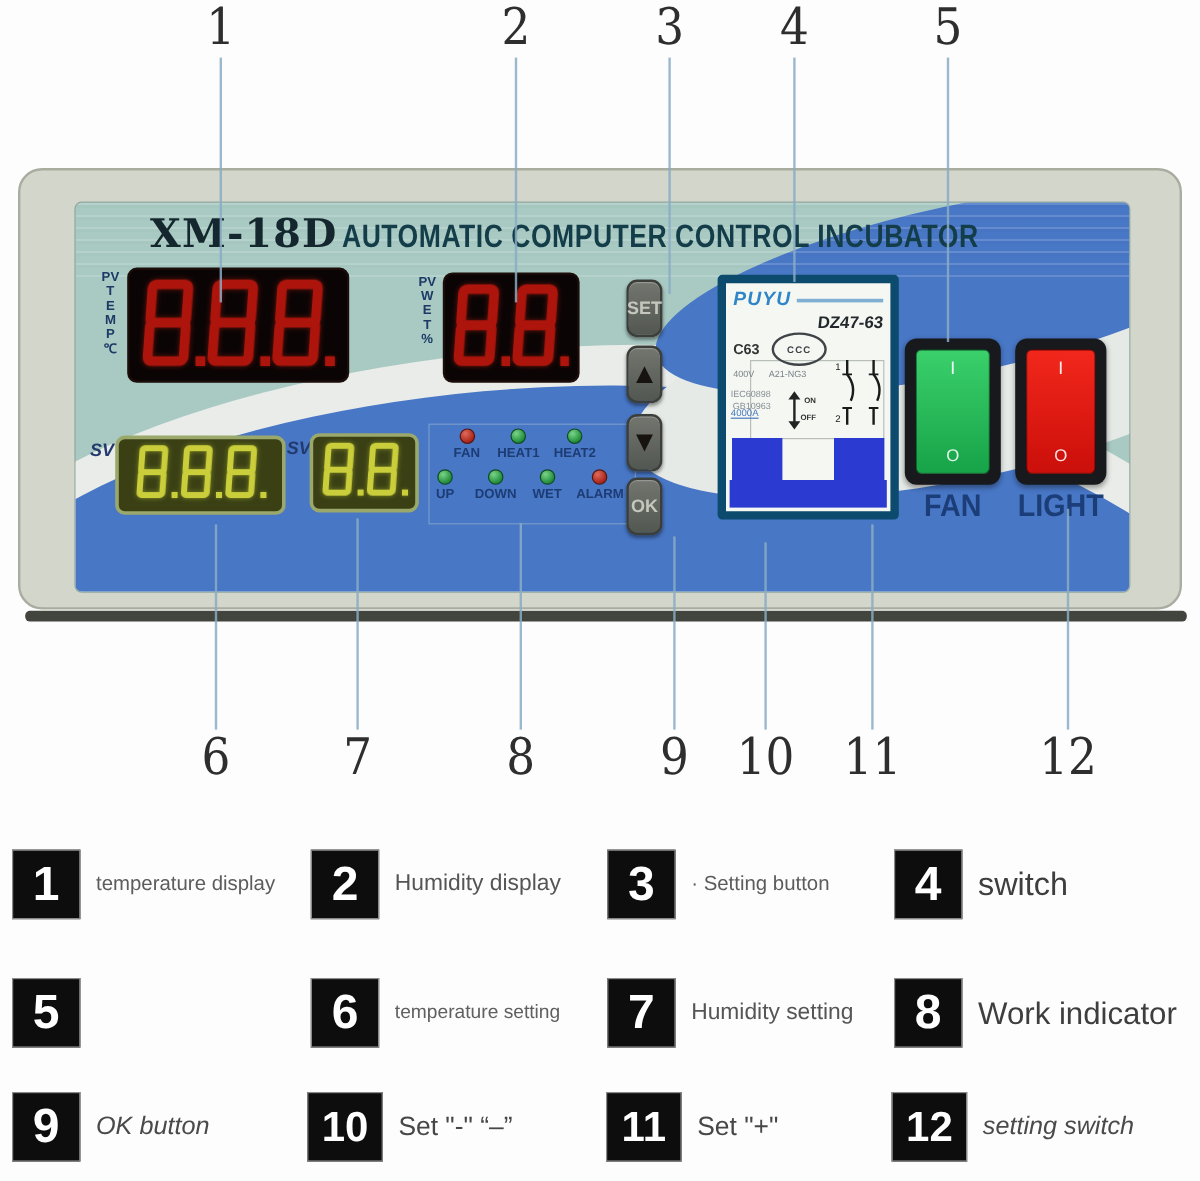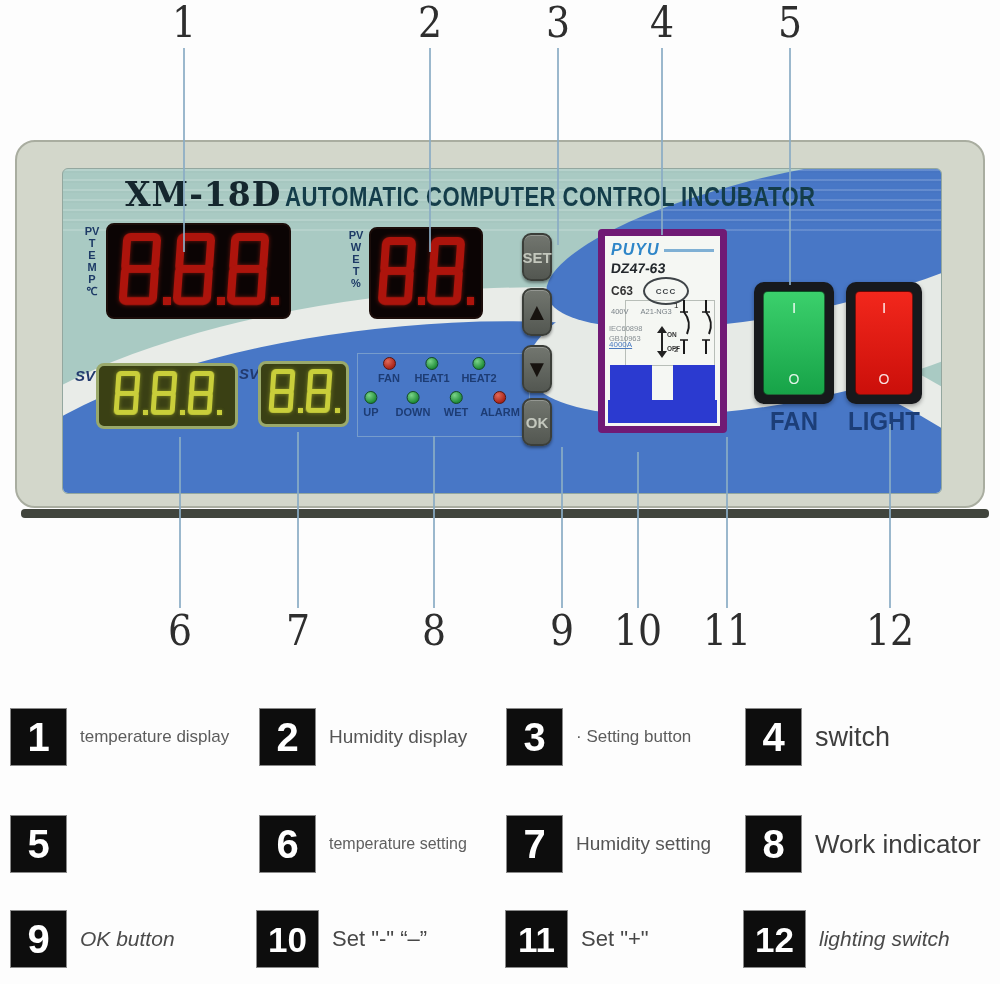--- a/index.html
+++ b/index.html
@@ -83,22 +83,22 @@
           border:1px solid rgba(130,165,205,.8);}
   .ind{position:absolute;transform:translateX(-50%);display:flex;flex-direction:column;align-items:center;z-index:6;}
   .led{width:13px;height:13px;border-radius:50%;box-sizing:border-box;}
   .led[data-color="red"]{background:radial-gradient(circle at 35% 30%,#e06a5a,#a82318 72%);border:1px solid #58150d;}
   .led[data-color="green"]{background:radial-gradient(circle at 35% 30%,#7ad488,#1f8c38 72%);border:1px solid #124a1e;}
   .ind .ilbl{margin-top:2px;font-size:11px;font-weight:bold;color:#1d3c74;white-space:nowrap;}
   .i0{left:326px;top:188px;} .i1{left:369px;top:188px;} .i2{left:416px;top:188px;}
   .i3{left:308px;top:222px;} .i4{left:350px;top:222px;} .i5{left:393px;top:222px;} .i6{left:437px;top:222px;}
 
   
-  .breaker{position:absolute;left:535px;top:60px;width:129px;height:204px;z-index:7;box-sizing:border-box;
-           background:#f5f7f3;border:7px solid #701a75;border-radius:4px;}
+  .breaker{position:absolute;left:535px;top:60px;width:151px;height:204px;z-index:7;box-sizing:border-box;
+           background:#f5f7f3;border:7px solid #0c4a6e;border-radius:4px;text-align:right;}
   .bk-in{position:relative;width:100%;height:100%;padding:5px 6px;box-sizing:border-box;}
   .schem{position:absolute;left:20px;right:5px;top:64px;bottom:60px;border:1px solid #b8beb8;z-index:0;}
   .brand-row{display:flex;align-items:center;gap:5px;position:relative;z-index:1;}
   .brand{color:#2e86c8;font-weight:bold;font-style:italic;font-size:16px;letter-spacing:1px;}
   .brand-line{flex:1;height:3px;background:#7fb0d4;}
   .bmodel{position:relative;z-index:1;font-size:14px;font-weight:bold;color:#23282c;margin-top:1px;transform:skewX(-6deg);}
   .brow{position:relative;z-index:1;display:flex;align-items:center;gap:10px;margin-top:1px;}
   .brating{font-size:12px;font-weight:bold;color:#333;}
   .ccc{width:42px;height:24px;border:2px solid #3f4448;border-radius:50%;display:flex;align-items:center;
        justify-content:center;font-size:8px;font-weight:bold;color:#3f4448;letter-spacing:1px;}
@@ -402,16 +402,16 @@
   <div class="leg-item r3 c2b">
     <span class="leg-box wide">10</span>
     <span class="leg-label f22">Set "-" “–”</span>
   </div>
   <div class="leg-item r3 c3b">
     <span class="leg-box wide">11</span>
     <span class="leg-label f22">Set "+"</span>
   </div>
   <div class="leg-item r3 c4b">
     <span class="leg-box wide">12</span>
-    <span class="leg-label f21">lighting switch</span>
+    <span class="leg-label f21">setting switch</span>
   </div>
 
 </div>
 
 </body></html>

